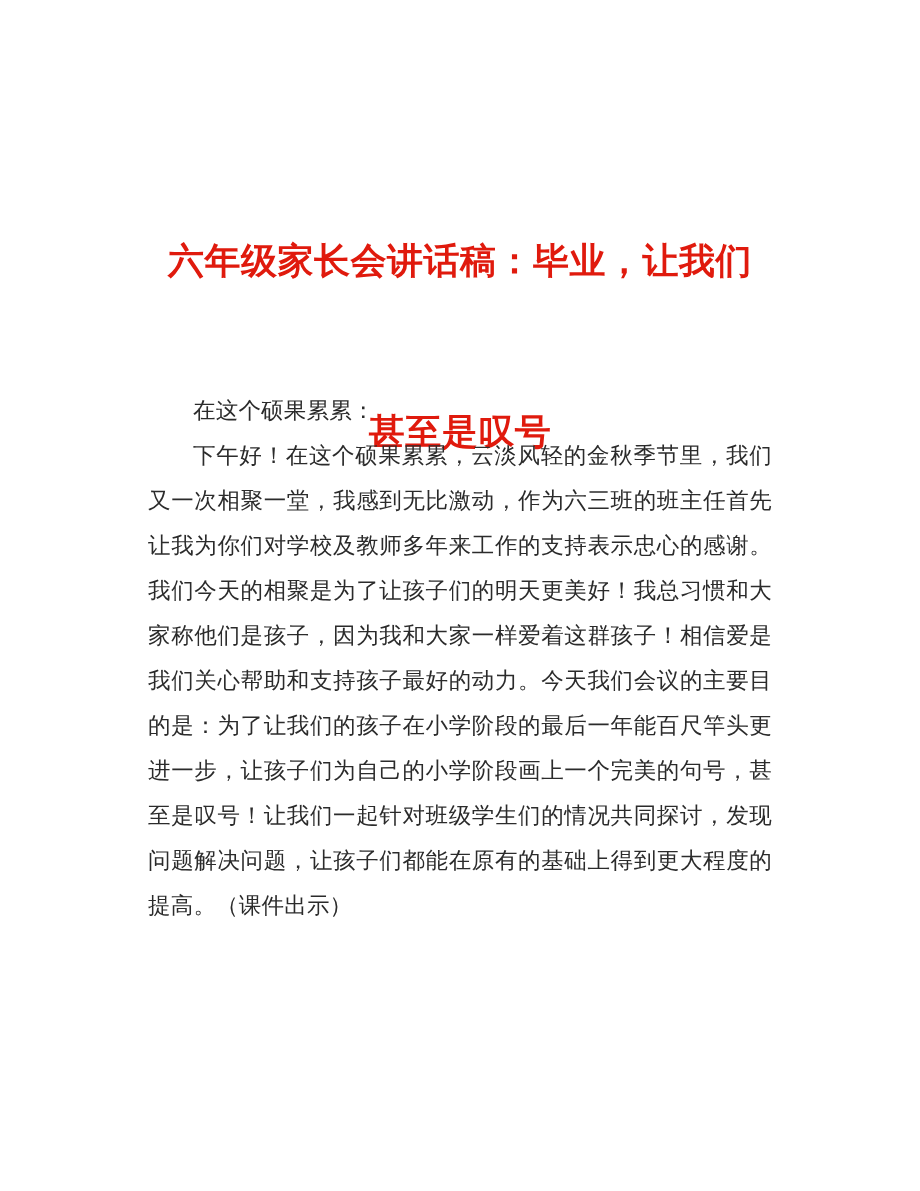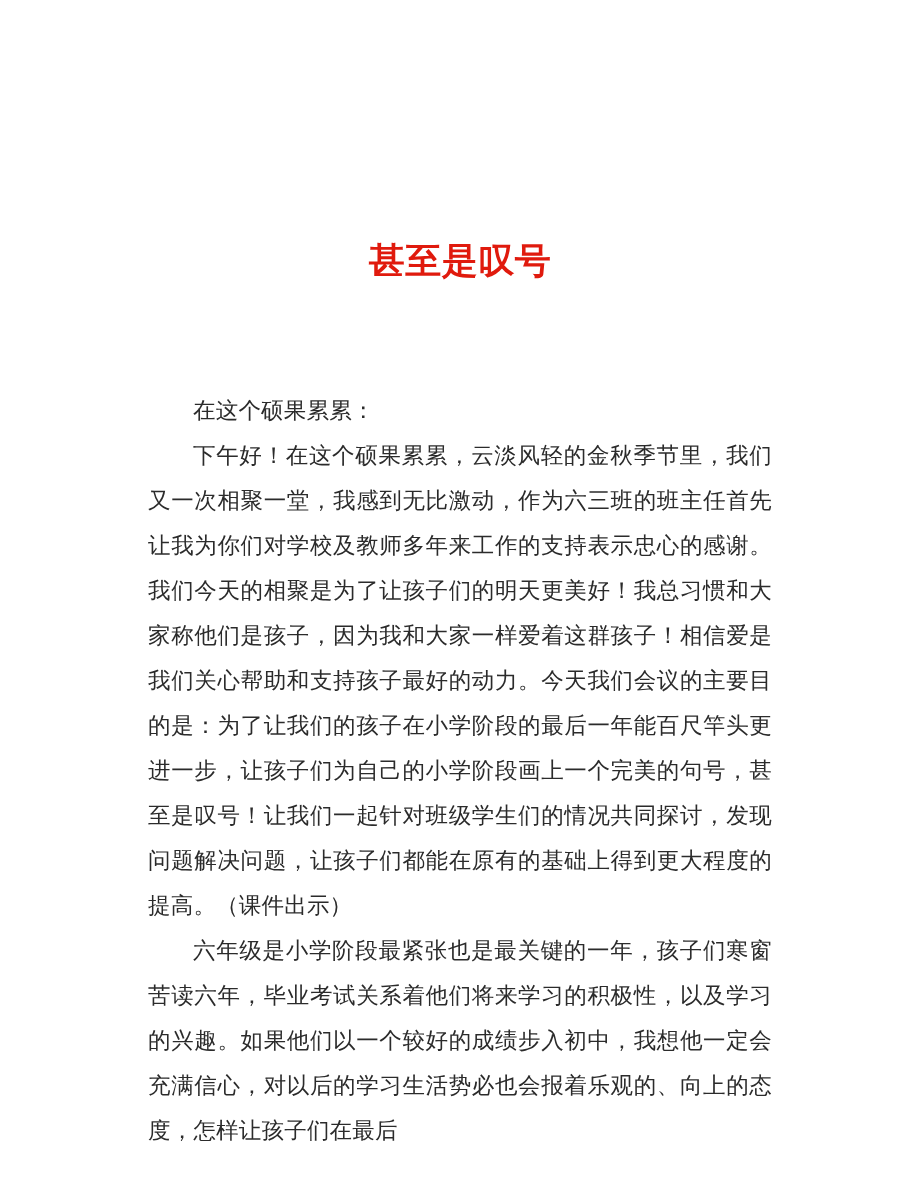--- a/index.html
+++ b/index.html
@@ -61,22 +61,22 @@
     letter-spacing: 0.2px;
     word-break: break-all;
   }
 </style>
 </head>
 <body>
 
 <div class="page">
 
   <div class="doc-title">
+    <span class="title-line">六年级家长会讲话稿：毕业，让我们</span>
     <span class="title-line">甚至是叹号</span>
   </div>
 
   <div class="doc-body">
     <p class="para">在这个硕果累累：</p>
     <p class="para">下午好！在这个硕果累累，云淡风轻的金秋季节里，我们又一次相聚一堂，我感到无比激动，作为六三班的班主任首先让我为你们对学校及教师多年来工作的支持表示忠心的感谢。我们今天的相聚是为了让孩子们的明天更美好！我总习惯和大家称他们是孩子，因为我和大家一样爱着这群孩子！相信爱是我们关心帮助和支持孩子最好的动力。今天我们会议的主要目的是：为了让我们的孩子在小学阶段的最后一年能百尺竿头更进一步，让孩子们为自己的小学阶段画上一个完美的句号，甚至是叹号！让我们一起针对班级学生们的情况共同探讨，发现问题解决问题，让孩子们都能在原有的基础上得到更大程度的提高。（课件出示）</p>
-    <p class="para">六年级是小学阶段最紧张也是最关键的一年，孩子们寒窗苦读六年，毕业考试关系着他们将来学习的积极性，以及学习的兴趣。如果他们以一个较好的成绩步入初中，我想他一定会充满信心，对以后的学习生活势必也会报着乐观的、向上的态度，怎样让孩子们在最后</p>
   </div>
 
 </div>
 
 </body></html>

